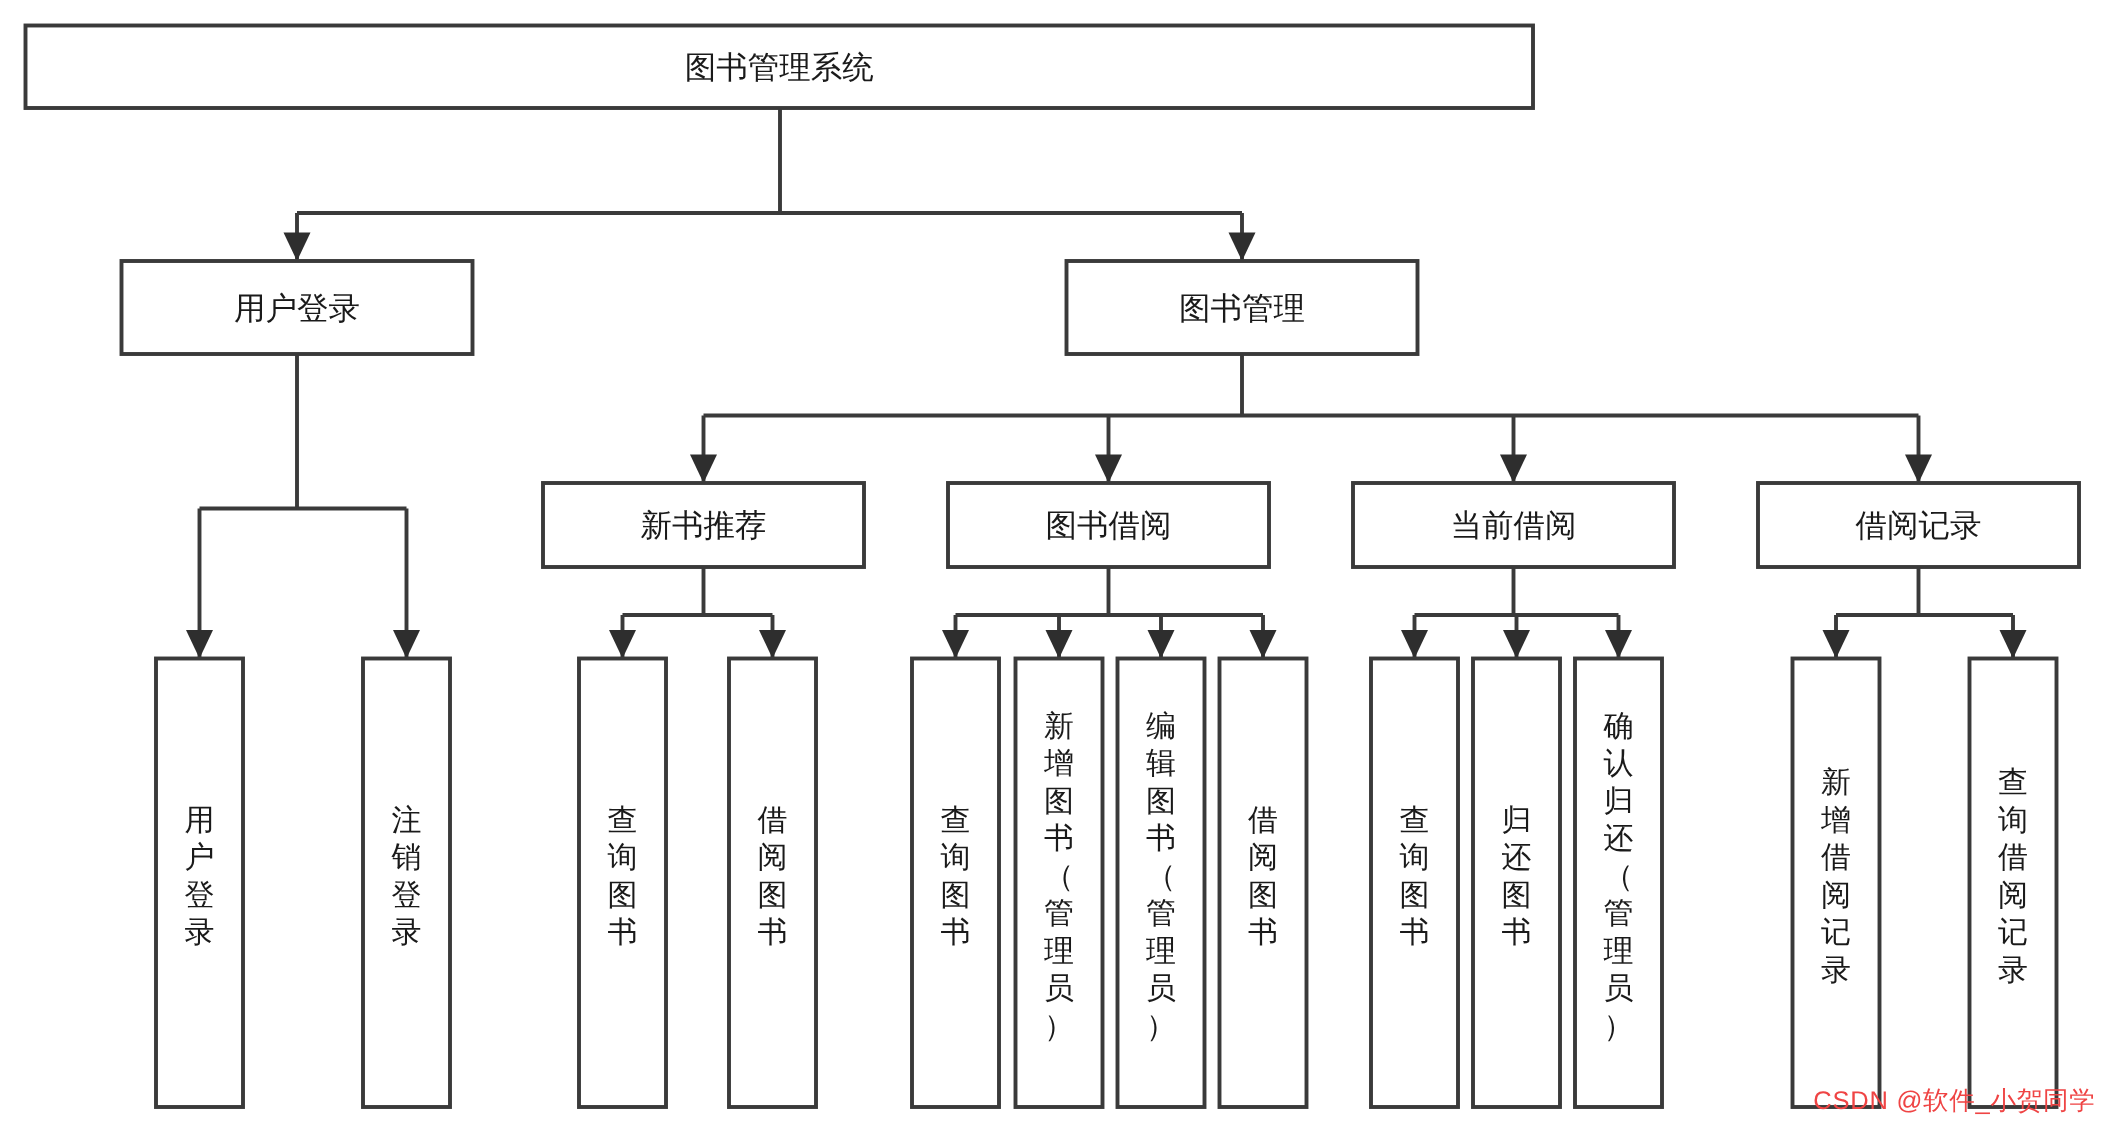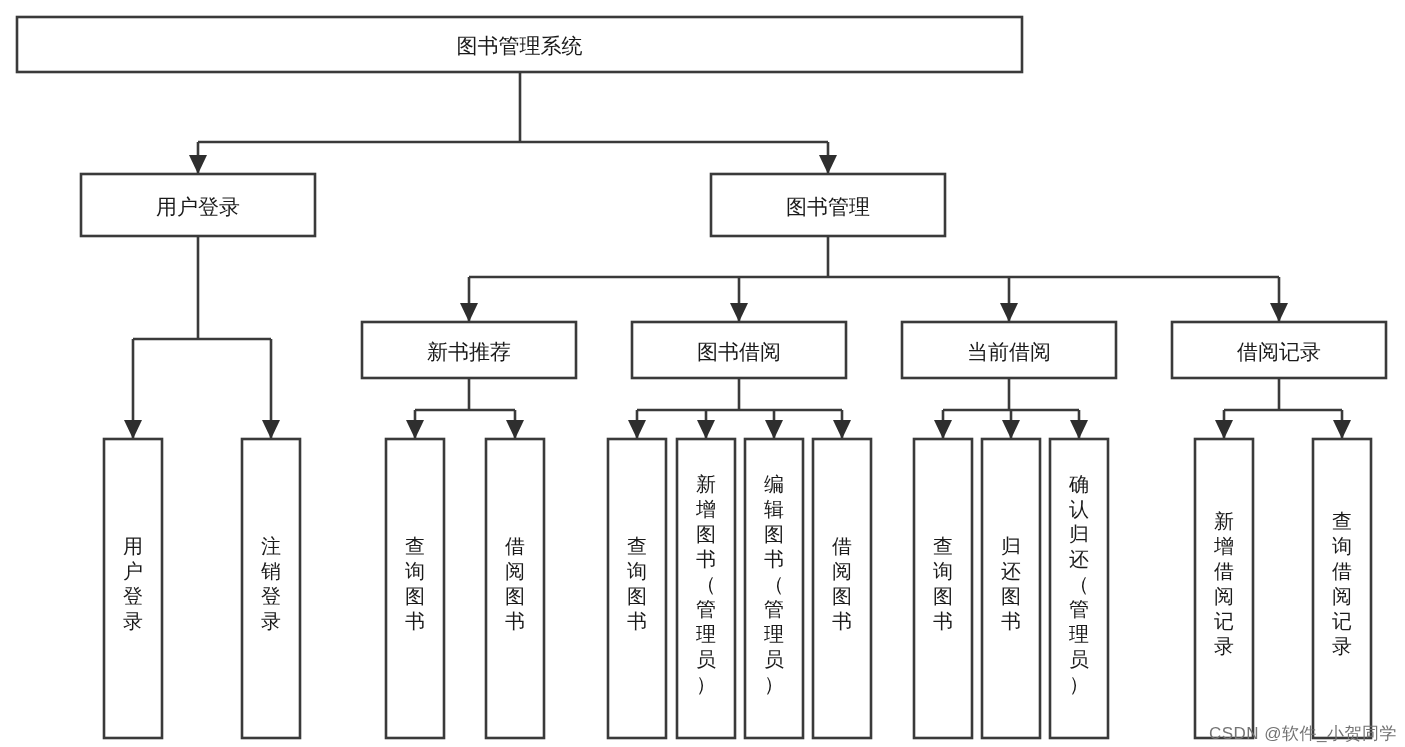--- a/index.html
+++ b/index.html
@@ -53,21 +53,21 @@
   .arrow-head {
     fill: #2e2e2e;
     stroke: none;
   }
   .watermark {
     position: absolute;
     right: 8px;
     bottom: 6px;
     font-family: "Liberation Sans", "DejaVu Sans", sans-serif;
     font-size: 17px;
-    color: #737373;
+    color: #ef4444;
     letter-spacing: 0.5px;
     white-space: nowrap;
     user-select: none;
   }
 </style>
 </head>
 <body>
 
 <div id="diagram-root">
   <svg id="flow" viewBox="0 0 1405 747" xmlns="http://www.w3.org/2000/svg">

